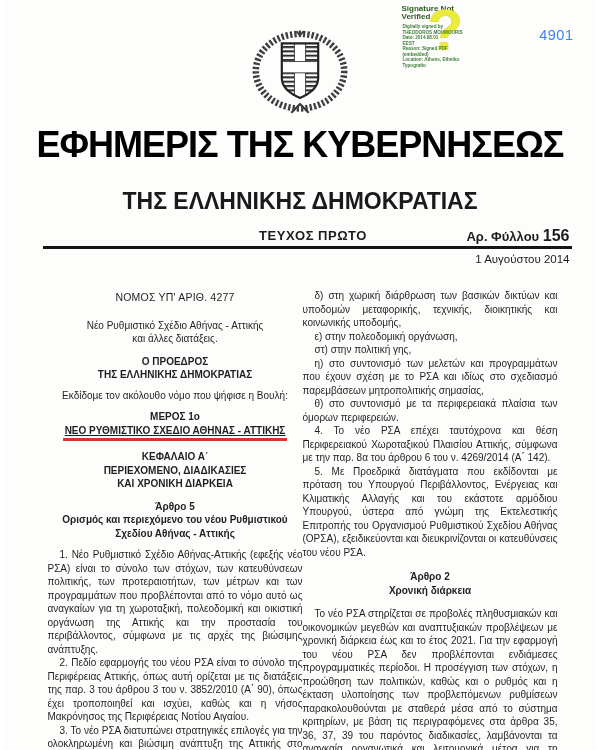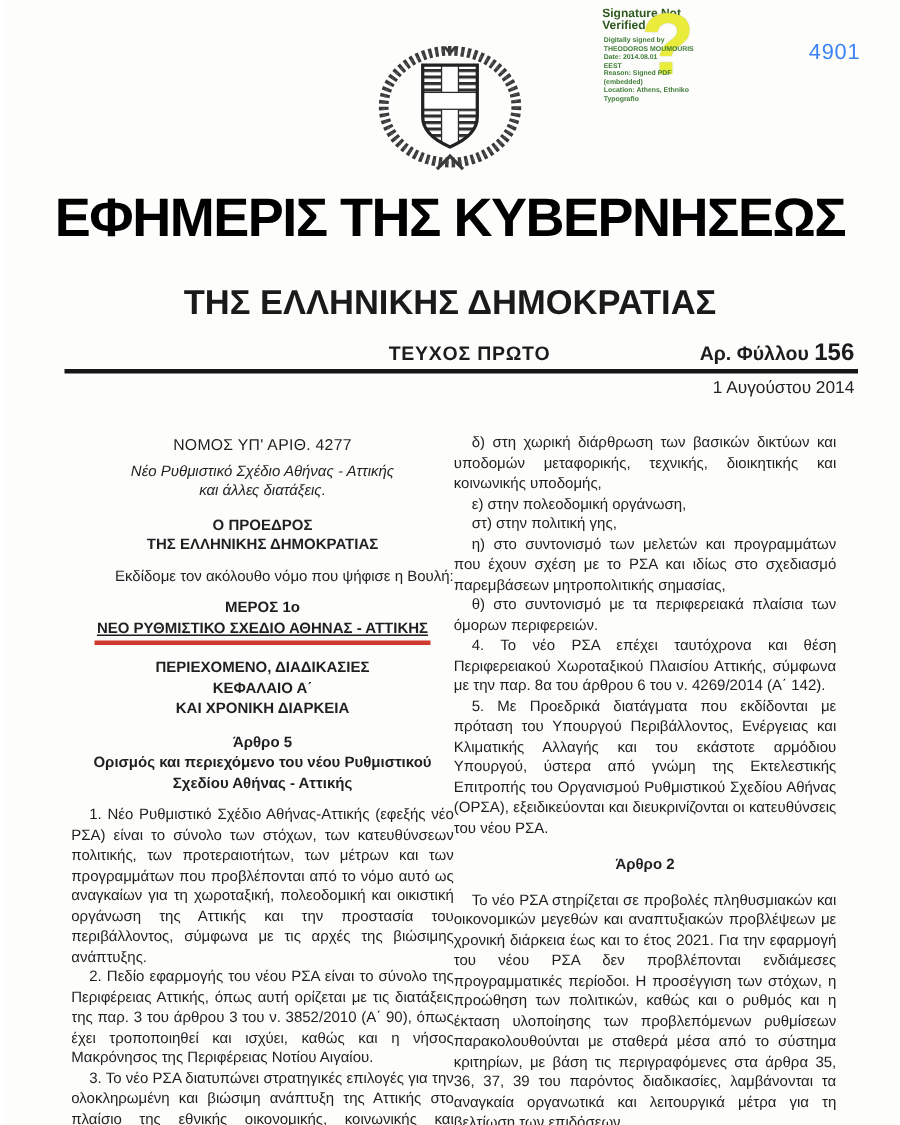--- a/index.html
+++ b/index.html
@@ -36,21 +36,21 @@
   .rule { position:absolute; top:246px; left:40px; right:26px; height:2.5px; background:#161616; }
   .issue-date { position:absolute; top:253px; right:28px; font-size:11.5px; color:#222; }
 
   
   .columns { position:absolute; top:289px; left:45px; width:523px; height:461px;
     display:flex; overflow:hidden; }
   .col { width:255px; font-size:10px; line-height:13.5px; text-align:justify; color:#1f1f1f; }
 
   .c { text-align:center; }
   .law-number { margin-top:2px; font-size:10.5px; letter-spacing:0.2px; }
-  .law-title { font-style:italic; margin-top:3px; }
+  .law-title { margin-top:14px; }
   .blk { margin-top:9px; }
   .bold { font-weight:bold; }
   .part-title-wrap { display:inline-block; border-bottom:3px solid #d03a2e; padding:0 2px 1px 2px; }
   .part-title-wrap span { text-decoration:underline; font-weight:bold; }
   .par { text-indent:12px; }
   .art-heading { margin-top:11px; }
 </style>
 </head>
 <body>
 
@@ -115,30 +115,30 @@
     <div class="col">
       <div class="c law-number">ΝΟΜΟΣ ΥΠ' ΑΡΙΘ. 4277</div>
       <div class="c law-title">
         <div>Νέο Ρυθμιστικό Σχέδιο Αθήνας - Αττικής</div>
         <div>και άλλες διατάξεις.</div>
       </div>
       <div class="c blk bold">
         <div>Ο ΠΡΟΕΔΡΟΣ</div>
         <div>ΤΗΣ ΕΛΛΗΝΙΚΗΣ ΔΗΜΟΚΡΑΤΙΑΣ</div>
       </div>
-      <div class="blk" style="text-align:right; margin-top:7px;">Εκδίδομε τον ακόλουθο νόμο που ψήφισε η Βουλή:</div>
+      <div class="blk" style="text-align:center; margin-top:7px;">Εκδίδομε τον ακόλουθο νόμο που ψήφισε η Βουλή:</div>
       <div class="c blk bold" style="margin-top:8px;">ΜΕΡΟΣ 1ο</div>
       <div class="c">
         <span class="part-title-wrap">
           <span>ΝΕΟ ΡΥΘΜΙΣΤΙΚΟ ΣΧΕΔΙΟ ΑΘΗΝΑΣ - ΑΤΤΙΚΗΣ</span>
         </span>
       </div>
       <div class="c blk bold">
+        <div>ΚΕΦΑΛΑΙΟ Α΄</div>
         <div>ΠΕΡΙΕΧΟΜΕΝΟ, ΔΙΑΔΙΚΑΣΙΕΣ</div>
-        <div>ΚΕΦΑΛΑΙΟ Α΄</div>
         <div>ΚΑΙ ΧΡΟΝΙΚΗ ΔΙΑΡΚΕΙΑ</div>
       </div>
       <div class="c blk bold">
         <div>Άρθρο 5</div>
         <div>Ορισμός και περιεχόμενο του νέου Ρυθμιστικού</div>
         <div>Σχεδίου Αθήνας - Αττικής</div>
       </div>
       <div class="blk par" style="margin-top:8px;">1. Νέο Ρυθμιστικό Σχέδιο Αθήνας-Αττικής (εφεξής νέο ΡΣΑ) είναι το σύνολο των στόχων, των κατευθύνσεων πολιτικής, των προτεραιοτήτων, των μέτρων και των προγραμμάτων που προβλέπονται από το νόμο αυτό ως αναγκαίων για τη χωροταξική, πολεοδομική και οικιστική οργάνωση της Αττικής και την προστασία του περιβάλλοντος, σύμφωνα με τις αρχές της βιώσιμης ανάπτυξης.</div>
       <div class="par">2. Πεδίο εφαρμογής του νέου ΡΣΑ είναι το σύνολο της Περιφέρειας Αττικής, όπως αυτή ορίζεται με τις διατάξεις της παρ. 3 του άρθρου 3 του ν. 3852/2010 (Α΄ 90), όπως έχει τροποποιηθεί και ισχύει, καθώς και η νήσος Μακρόνησος της Περιφέρειας Νοτίου Αιγαίου.</div>
       <div class="par">3. Το νέο ΡΣΑ διατυπώνει στρατηγικές επιλογές για την ολοκληρωμένη και βιώσιμη ανάπτυξη της Αττικής στο πλαίσιο της εθνικής οικονομικής, κοινωνικής και χωροταξικής πολιτικής. Περιλαμβάνει κατευθύνσεις και ρυθμίσεις που ενισχύουν και συμπληρώνουν τον εθνικό αναπτυξιακό προγραμματισμό για την Αττική και που αφορούν στον προσδιορισμό του ρόλου της στο εθνικό επίπεδο και στο ευρωπαϊκό και διεθνές πλαίσιο.</div>
@@ -147,18 +147,19 @@
     <div class="col">
       <div class="par">δ) στη χωρική διάρθρωση των βασικών δικτύων και υποδομών μεταφορικής, τεχνικής, διοικητικής και κοινωνικής υποδομής,</div>
       <div class="par">ε) στην πολεοδομική οργάνωση,</div>
       <div class="par">στ) στην πολιτική γης,</div>
       <div class="par">η) στο συντονισμό των μελετών και προγραμμάτων που έχουν σχέση με το ΡΣΑ και ιδίως στο σχεδιασμό παρεμβάσεων μητροπολιτικής σημασίας,</div>
       <div class="par">θ) στο συντονισμό με τα περιφερειακά πλαίσια των όμορων περιφερειών.</div>
       <div class="par">4. Το νέο ΡΣΑ επέχει ταυτόχρονα και θέση Περιφερειακού Χωροταξικού Πλαισίου Αττικής, σύμφωνα με την παρ. 8α του άρθρου 6 του ν. 4269/2014 (Α΄ 142).</div>
       <div class="par">5. Με Προεδρικά διατάγματα που εκδίδονται με πρόταση του Υπουργού Περιβάλλοντος, Ενέργειας και Κλιματικής Αλλαγής και του εκάστοτε αρμόδιου Υπουργού, ύστερα από γνώμη της Εκτελεστικής Επιτροπής του Οργανισμού Ρυθμιστικού Σχεδίου Αθήνας (ΟΡΣΑ), εξειδικεύονται και διευκρινίζονται οι κατευθύνσεις του νέου ΡΣΑ.</div>
       <div class="c bold art-heading">
         <div>Άρθρο 2</div>
+        <div>Χρονική διάρκεια</div>
       </div>
       <div class="par" style="margin-top:10px;">Το νέο ΡΣΑ στηρίζεται σε προβολές πληθυσμιακών και οικονομικών μεγεθών και αναπτυξιακών προβλέψεων με χρονική διάρκεια έως και το έτος 2021. Για την εφαρμογή του νέου ΡΣΑ δεν προβλέπονται ενδιάμεσες προγραμματικές περίοδοι. Η προσέγγιση των στόχων, η προώθηση των πολιτικών, καθώς και ο ρυθμός και η έκταση υλοποίησης των προβλεπόμενων ρυθμίσεων παρακολουθούνται με σταθερά μέσα από το σύστημα κριτηρίων, με βάση τις περιγραφόμενες στα άρθρα 35, 36, 37, 39 του παρόντος διαδικασίες, λαμβάνονται τα αναγκαία οργανωτικά και λειτουργικά μέτρα για τη βελτίωση των επιδόσεων.</div>
     </div>
 
   </div>
 </div>
 
 </body></html>

